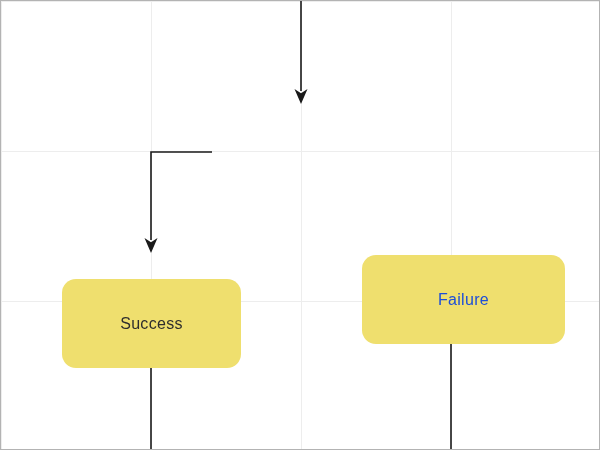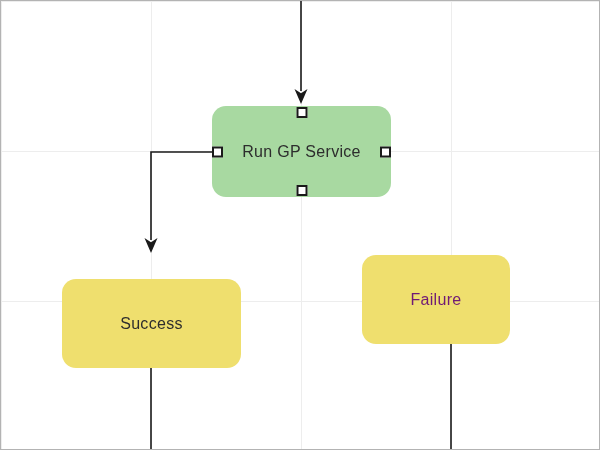--- a/index.html
+++ b/index.html
@@ -73,29 +73,22 @@
     <path class="arrowhead" d="M300,103 L293.5,88 L300,92.2 L306.5,88 Z"></path>
 
     <path class="line" d="M211,151 L150,151 L150,239"></path>
     <path class="arrowhead" d="M150,252 L143.5,237 L150,241.2 L156.5,237 Z"></path>
 
     <path class="line" d="M150,343 L150,450"></path>
 
     <path class="line" d="M450,343 L450,450"></path>
   </svg>
 
-  <div class="node" style="left: 211px; top: 105px; width: 179px; height: 91px; background: rgb(168, 217, 161); color: rgb(45, 45, 45);">
-    <span class="node-label">Run GP Service</span>
-    <span class="handle handle-top"></span>
-    <span class="handle handle-bottom"></span>
-    <span class="handle handle-left"></span>
-    <span class="handle handle-right"></span>
-  </div>
 
   <div class="node" style="left: 61px; top: 254px; width: 179px; height: 89px; background: rgb(239, 223, 110); color: rgb(45, 45, 45); margin-top: 24px;">
     <span class="node-label">Success</span>
   </div>
 
-  <div class="node" style="left: 361px; top: 254px; width: 148px; height: 89px; background: rgb(239, 223, 110); color: #701a75;">
+  <div class="node" style="left: 361px; top: 254px; width: 203px; height: 89px; background: rgb(239, 223, 110); color: #1d4ed8;">
     <span class="node-label">Failure</span>
   </div>
 
 </div>
 
 </body></html>

